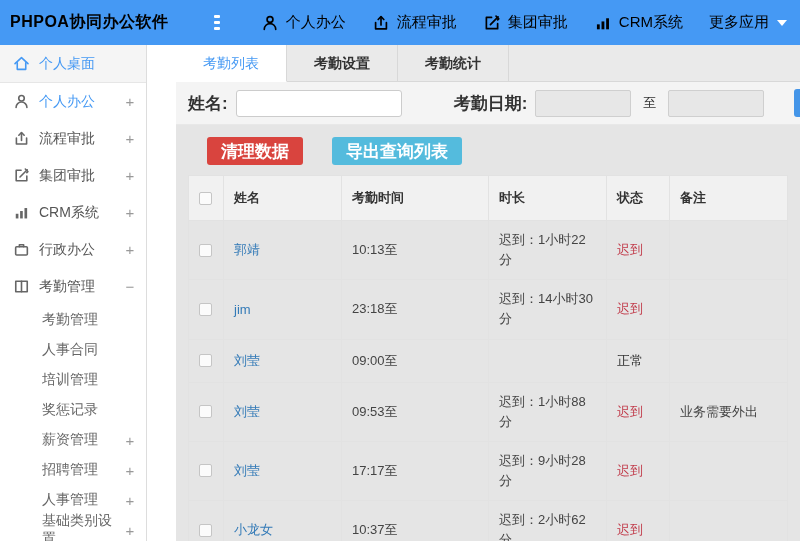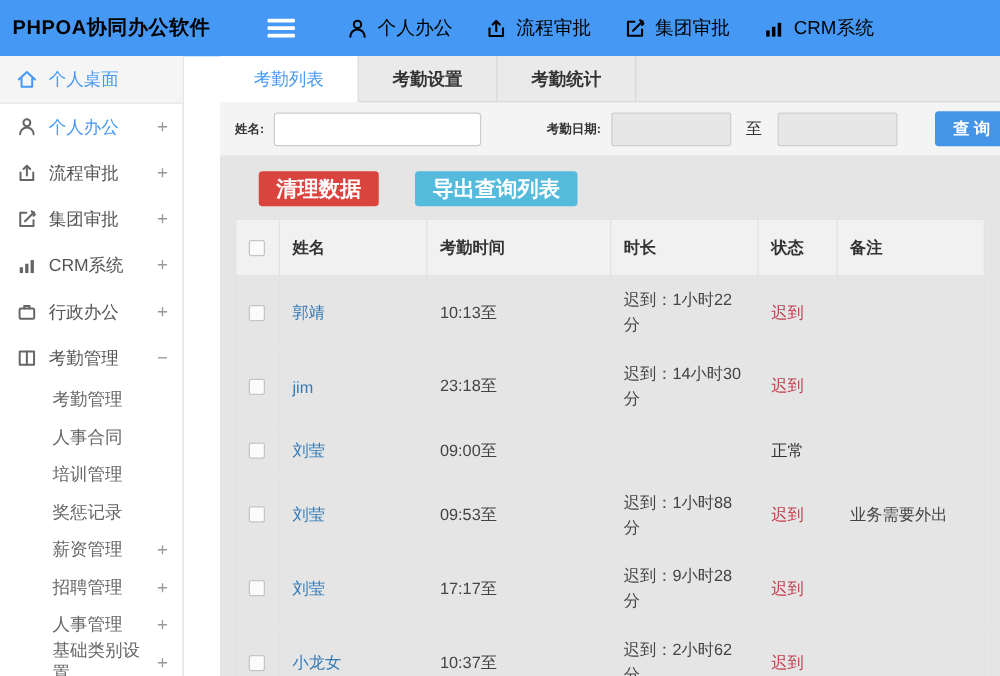--- a/index.html
+++ b/index.html
@@ -38,21 +38,21 @@
 
   
   .content { flex:1; display:flex; flex-direction:column; background:#e5e5e5; margin-left:9px; min-width:0; }
 
   .tabbar { height:37px; background:#eaeaea; border-bottom:1px solid #d8d8d8; display:flex; }
   .tab { padding:0 27px; line-height:36px; font-size:14px; font-weight:bold; color:#333;
     border-right:1px solid #d8d8d8; cursor:pointer; white-space:nowrap; }
   .tab.active { background:#fff; color:#4599f4; font-weight:normal; border-bottom:1px solid #fff; margin-bottom:-1px; }
 
   .filterbar { height:43px; background:#f4f4f4; border-bottom:1px solid #e8e8e8; display:flex; align-items:center; padding:0 12px; }
-  .flabel { font-weight:bold; font-size:10px; margin-right:8px; white-space:nowrap; }
+  .flabel { font-weight:bold; font-size:17px; margin-right:8px; white-space:nowrap; }
   .name-input { width:166px; height:27px; border:1px solid #ccc; border-radius:3px; padding:0 8px; font-size:13px; background:#fff; outline:none; }
   .date-label { margin-left:52px; }
   .date-input { width:96px; height:27px; border:1px solid #cfcfcf; border-radius:2px; background:#e7e7e7; padding:0 6px; font-size:13px; outline:none; }
   .to-label { margin:0 12px; font-size:13px; }
   .search-btn { margin-left:30px; height:28px; padding:0 15px; background:#4495e8; color:#fff; border:none;
     border-radius:3px; font-size:13px; font-weight:bold; cursor:pointer; white-space:nowrap; }
 
   .actionbar { padding:12px 12px 10px; display:flex; gap:10px; }
   .btn { height:28px; padding:0 14px; border:none; border-radius:3px; color:#fff; font-size:17px; font-weight:bold; cursor:pointer; white-space:nowrap;margin-left:19px; }
   .btn-danger { background:#d9443e; }
@@ -116,20 +116,25 @@
       <div class="nav-item">
     <span class="nav-ic">
           <svg class="ic" viewBox="0 0 16 16">
             <rect class="fl" x="2.6" y="9.2" width="2.5" height="4.4"></rect>
             <rect class="fl" x="6.7" y="6.6" width="2.5" height="7"></rect>
             <rect class="fl" x="10.8" y="3.8" width="2.5" height="9.8"></rect>
           </svg>
         </span>
     <span>CRM系统</span>
   </div>
+      <div class="nav-item">
+
+    <span>更多应用</span>
+  <span class="caret"></span>
+      </div>
     </div>
 </div>
 
 <div class="wrap">
 
   <div class="sidebar">
     <div id="side-main">
         <div class="side-item active-top blue">
     <span class="s-ic">
             <svg class="ic" viewBox="0 0 16 16">

